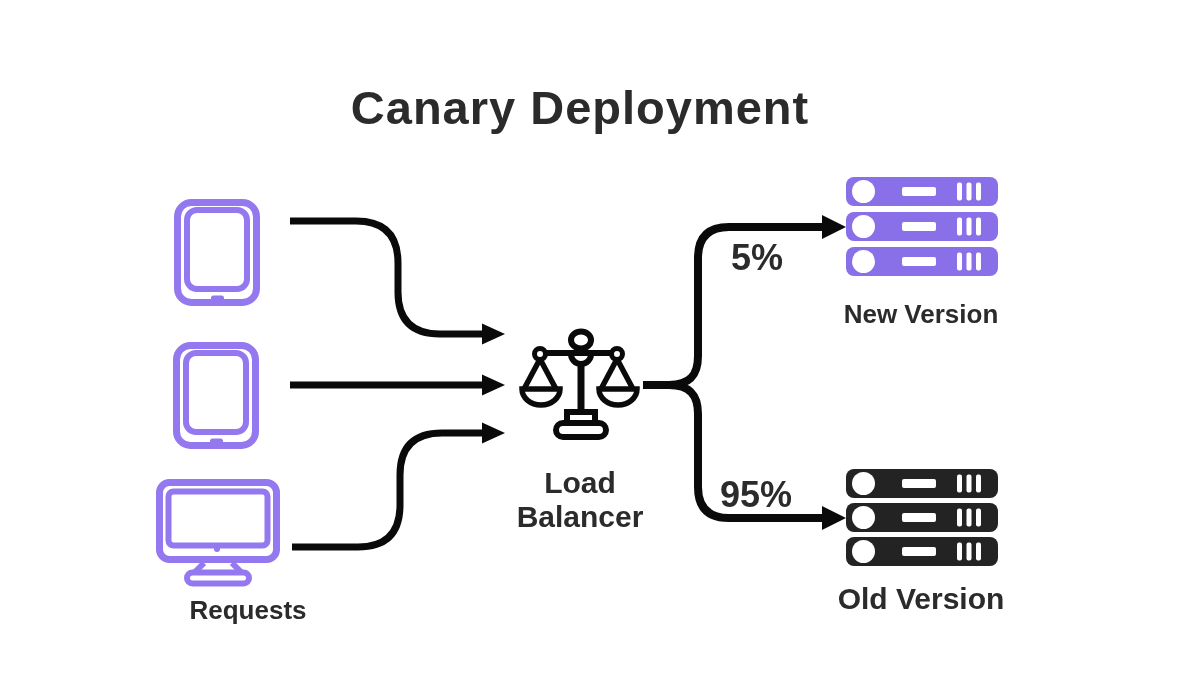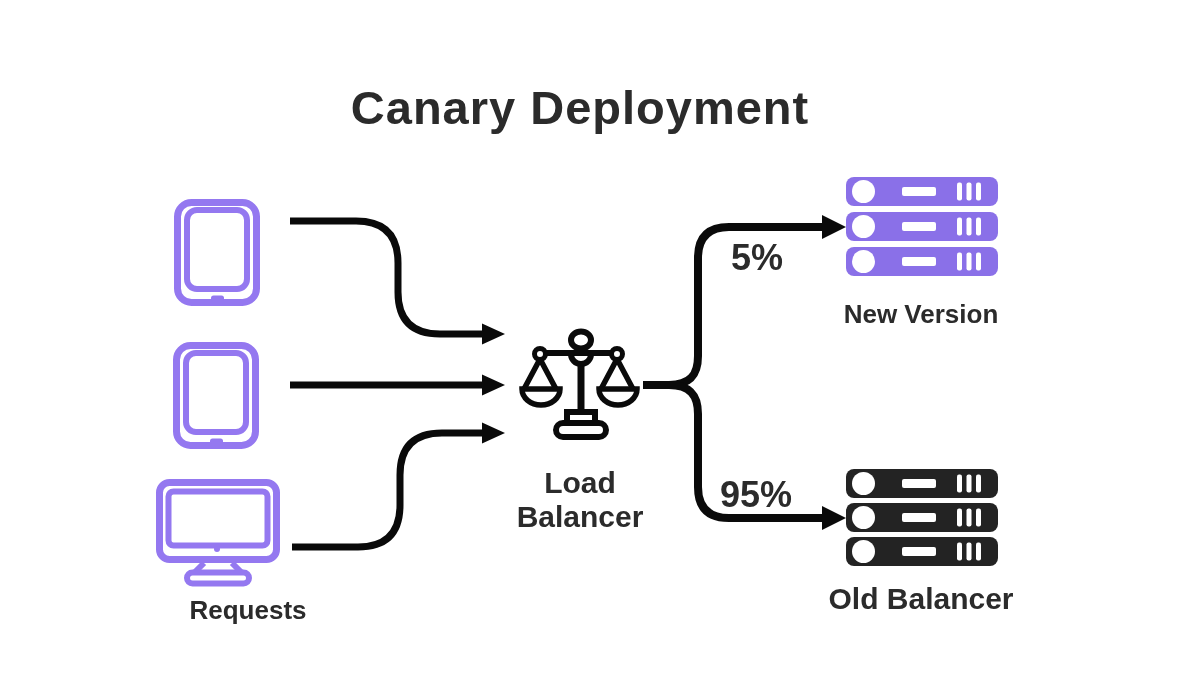--- a/index.html
+++ b/index.html
@@ -124,15 +124,15 @@
       <use href="#srv" x="846" y="537"></use>
     </g>
   </svg>
 
   <div class="lbl title">Canary Deployment</div>
   <div class="lbl requests">Requests</div>
   <div class="lbl lb">Load Balancer</div>
   <div class="lbl pct5">5%</div>
   <div class="lbl pct95">95%</div>
   <div class="lbl newv">New Version</div>
-  <div class="lbl oldv">Old Balancer</div>
+  <div class="lbl oldv">Old Version</div>
 
 </div>
 
 </body></html>

